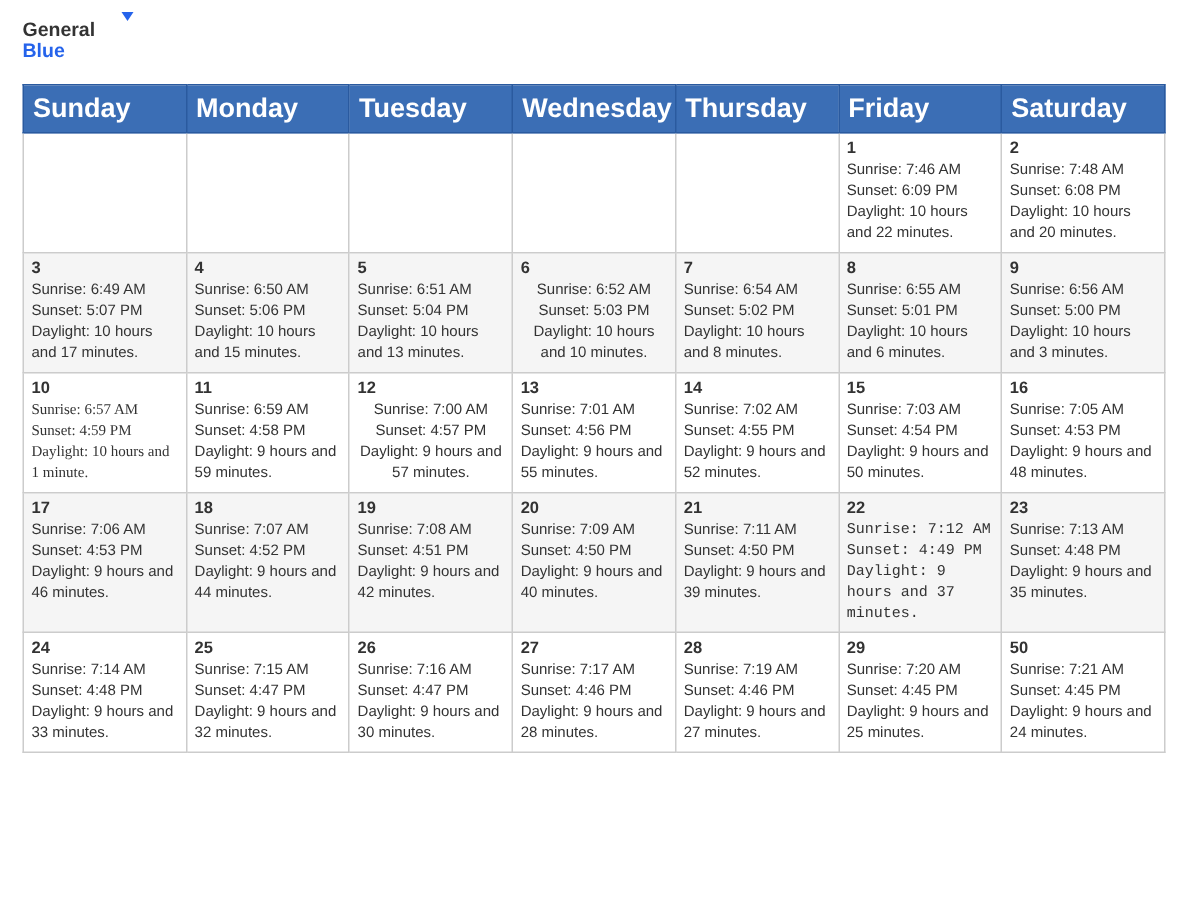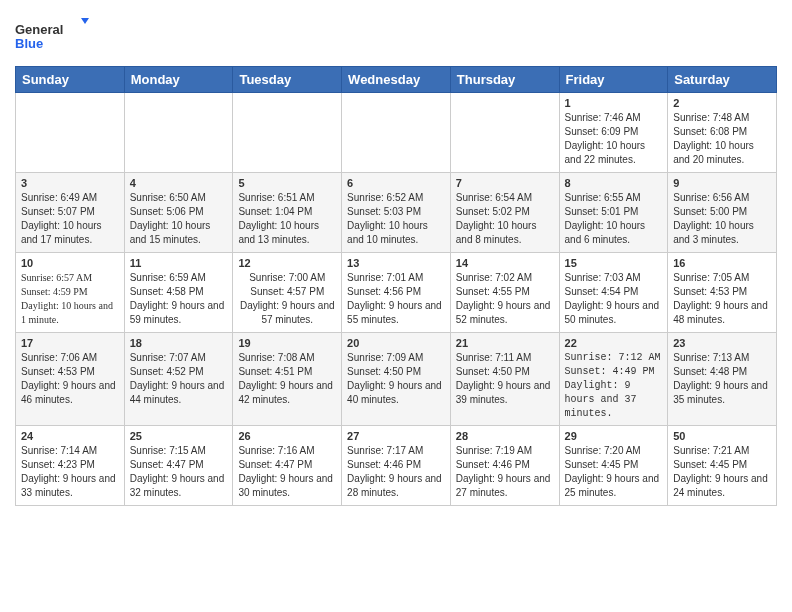--- a/index.html
+++ b/index.html
@@ -5,21 +5,21 @@
     * { margin: 0; padding: 0; box-sizing: border-box; }
     body {
       font-family: Arial, sans-serif;
       background: #fff;
       width: 792px;
       height: 612px;
       overflow: hidden;
     }
     .container {
       width: 792px;
-      padding: 18px 15px 5px 15px;
+      padding: 8px 15px 5px 15px;
     }
     .header-section {
       display: flex;
       justify-content: space-between;
       align-items: flex-start;
       margin-bottom: 8px;
     }
     .logo {
       display: flex;
       align-items: center;
@@ -40,21 +40,21 @@
     .calendar-table {
       width: 100%;
       border-collapse: collapse;
       table-layout: fixed;
     }
     .calendar-table th {
       background-color: #3b6eb5;
       color: white;
       text-align: left;
       padding: 5px 6px;
-      font-size: 13px;
+      font-size: 18px;
       font-weight: bold;
       border: 1px solid #2a5a9f;
     }
     .calendar-table td {
       border: 1px solid #ccc;
       vertical-align: top;
       padding: 4px 5px;
       height: 80px;
       background: #fff;
       font-size: 10px;
@@ -137,26 +137,26 @@
           </td>
           <td>
             <span class="day-num">4</span>
             <div class="day-info" style="white-space: pre-line;">Sunrise: 6:50 AM
 Sunset: 5:06 PM
 Daylight: 10 hours and 15 minutes.</div>
           </td>
           <td>
             <span class="day-num">5</span>
             <div class="day-info" style="white-space: pre-line;">Sunrise: 6:51 AM
-Sunset: 1:04 PM
+Sunset: 5:04 PM
 Daylight: 10 hours and 13 minutes.</div>
           </td>
           <td>
             <span class="day-num">6</span>
-            <div class="day-info" style="white-space: pre-line;">Sunrise: 6:52 AM
+            <div class="day-info" style="white-space: pre-line; text-align: center;">Sunrise: 6:52 AM
 Sunset: 5:03 PM
 Daylight: 10 hours and 10 minutes.</div>
           </td>
           <td>
             <span class="day-num">7</span>
             <div class="day-info" style="white-space: pre-line;">Sunrise: 6:54 AM
 Sunset: 5:02 PM
 Daylight: 10 hours and 8 minutes.</div>
           </td>
           <td>
@@ -257,21 +257,21 @@
             <span class="day-num">23</span>
             <div class="day-info" style="white-space: pre-line;">Sunrise: 7:13 AM
 Sunset: 4:48 PM
 Daylight: 9 hours and 35 minutes.</div>
           </td>
         </tr>
         <tr>
           <td>
             <span class="day-num">24</span>
             <div class="day-info" style="white-space: pre-line;">Sunrise: 7:14 AM
-Sunset: 4:23 PM
+Sunset: 4:48 PM
 Daylight: 9 hours and 33 minutes.</div>
           </td>
           <td>
             <span class="day-num">25</span>
             <div class="day-info" style="white-space: pre-line;">Sunrise: 7:15 AM
 Sunset: 4:47 PM
 Daylight: 9 hours and 32 minutes.</div>
           </td>
           <td>
             <span class="day-num">26</span>

